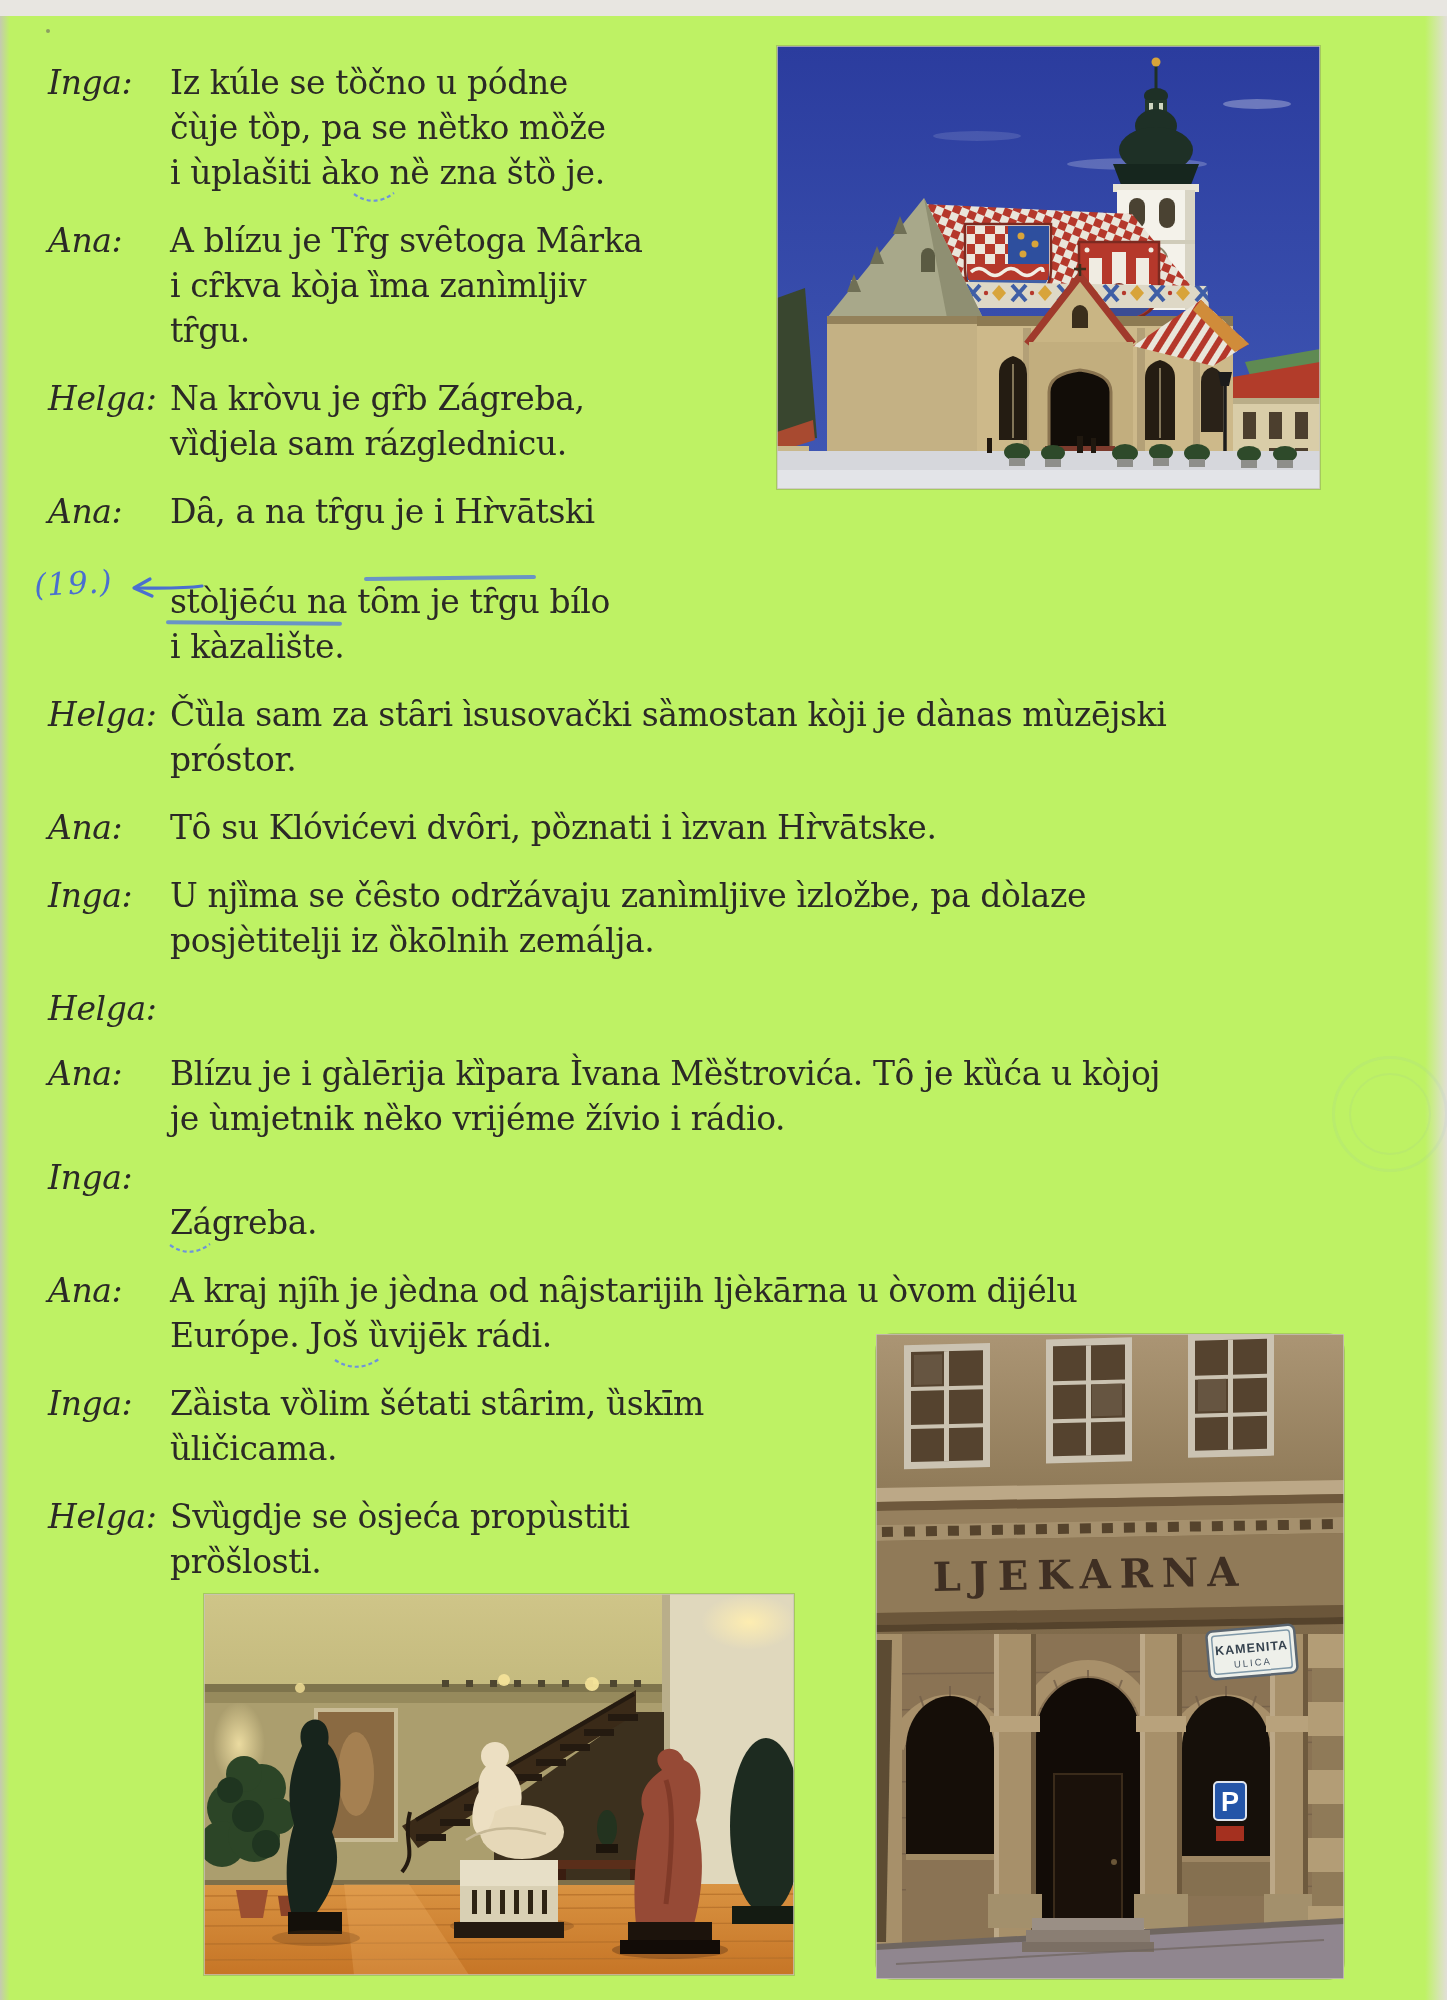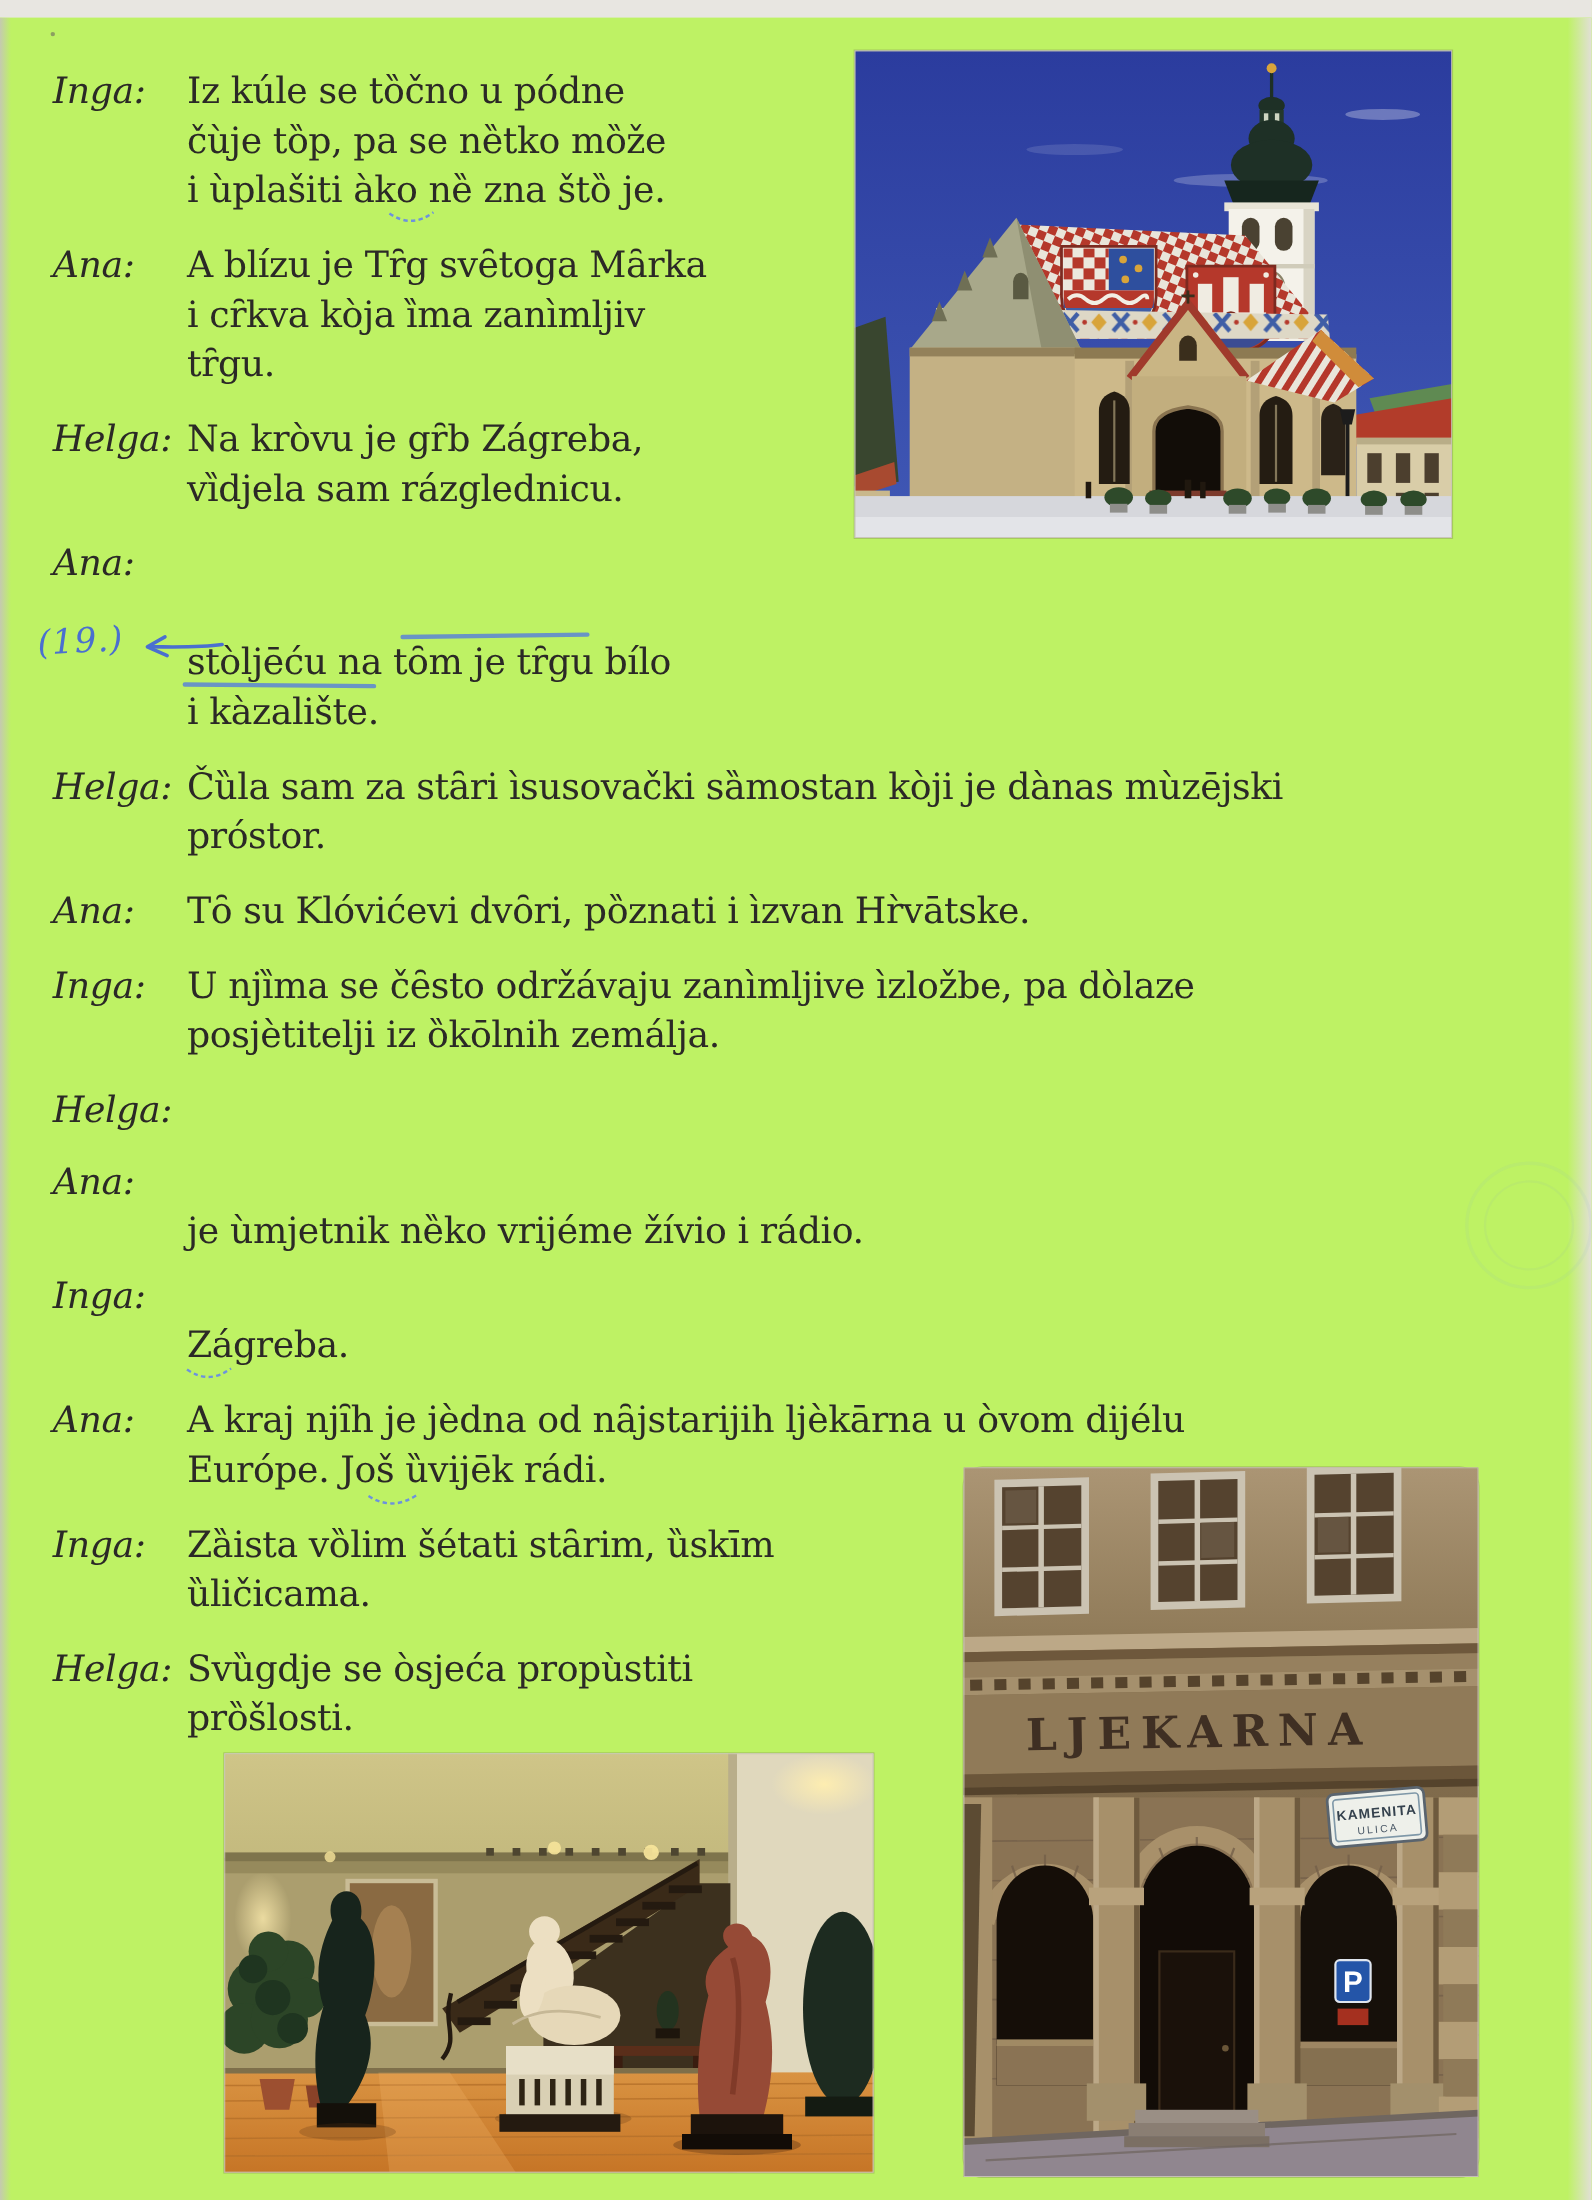--- a/index.html
+++ b/index.html
@@ -56,37 +56,39 @@
   <div class="spk" style="top:203px">Ana:</div>
   <div class="ln" style="top:203px">A blízu je Tȓg svȇtoga Mȃrka</div>
   <div class="ln" style="top:248px">i cȓkva kòja ȉma zanìmljiv</div>
   <div class="ln" style="top:293px">tȓgu.</div>
 
   <div class="spk" style="top:361px">Helga:</div>
   <div class="ln" style="top:361px">Na kròvu je gȓb Zágreba,</div>
   <div class="ln" style="top:406px">vȉdjela sam rázglednicu.</div>
 
   <div class="spk" style="top:474px">Ana:</div>
+  <div class="ln" style="top:474px">Dȃ, a na tȓgu je i Hr̀vātski</div>
   <div class="ln" style="top:564px">stòljēću na tȏm je tȓgu bílo</div>
   <div class="ln" style="top:609px">i kàzalište.</div>
 
   <div class="spk" style="top:677px">Helga:</div>
   <div class="ln" style="top:677px">Čȕla sam za stȃri ìsusovački sȁmostan kòji je dànas mùzējski</div>
   <div class="ln" style="top:722px">próstor.</div>
 
   <div class="spk" style="top:790px">Ana:</div>
   <div class="ln" style="top:790px">Tȏ su Klóvićevi dvȏri, pȍznati i ìzvan Hr̀vātske.</div>
 
   <div class="spk" style="top:858px">Inga:</div>
   <div class="ln" style="top:858px">U njȉma se čȇsto održávaju zanìmljive ìzložbe, pa dòlaze</div>
   <div class="ln" style="top:903px">posjètitelji iz ȍkōlnih zemálja.</div>
 
   <div class="spk" style="top:971px">Helga:</div>
 
   <div class="spk" style="top:1036px">Ana:</div>
+  <div class="ln" style="top:1036px">Blízu je i gàlērija kȉpara Ìvana Mȅštrovića. Tȏ je kȕća u kòjoj</div>
   <div class="ln" style="top:1081px">je ùmjetnik nȅko vrijéme žívio i rádio.</div>
 
   <div class="spk" style="top:1140px">Inga:</div>
   <div class="ln" style="top:1185px">Zágreba.</div>
 
   <div class="spk" style="top:1253px">Ana:</div>
   <div class="ln" style="top:1253px">A kraj njȋh je jèdna od nȃjstarijih ljèkārna u òvom dijélu</div>
   <div class="ln" style="top:1298px">Európe. Još ȕvijēk rádi.</div>
 
   <div class="spk" style="top:1366px">Inga:</div>

